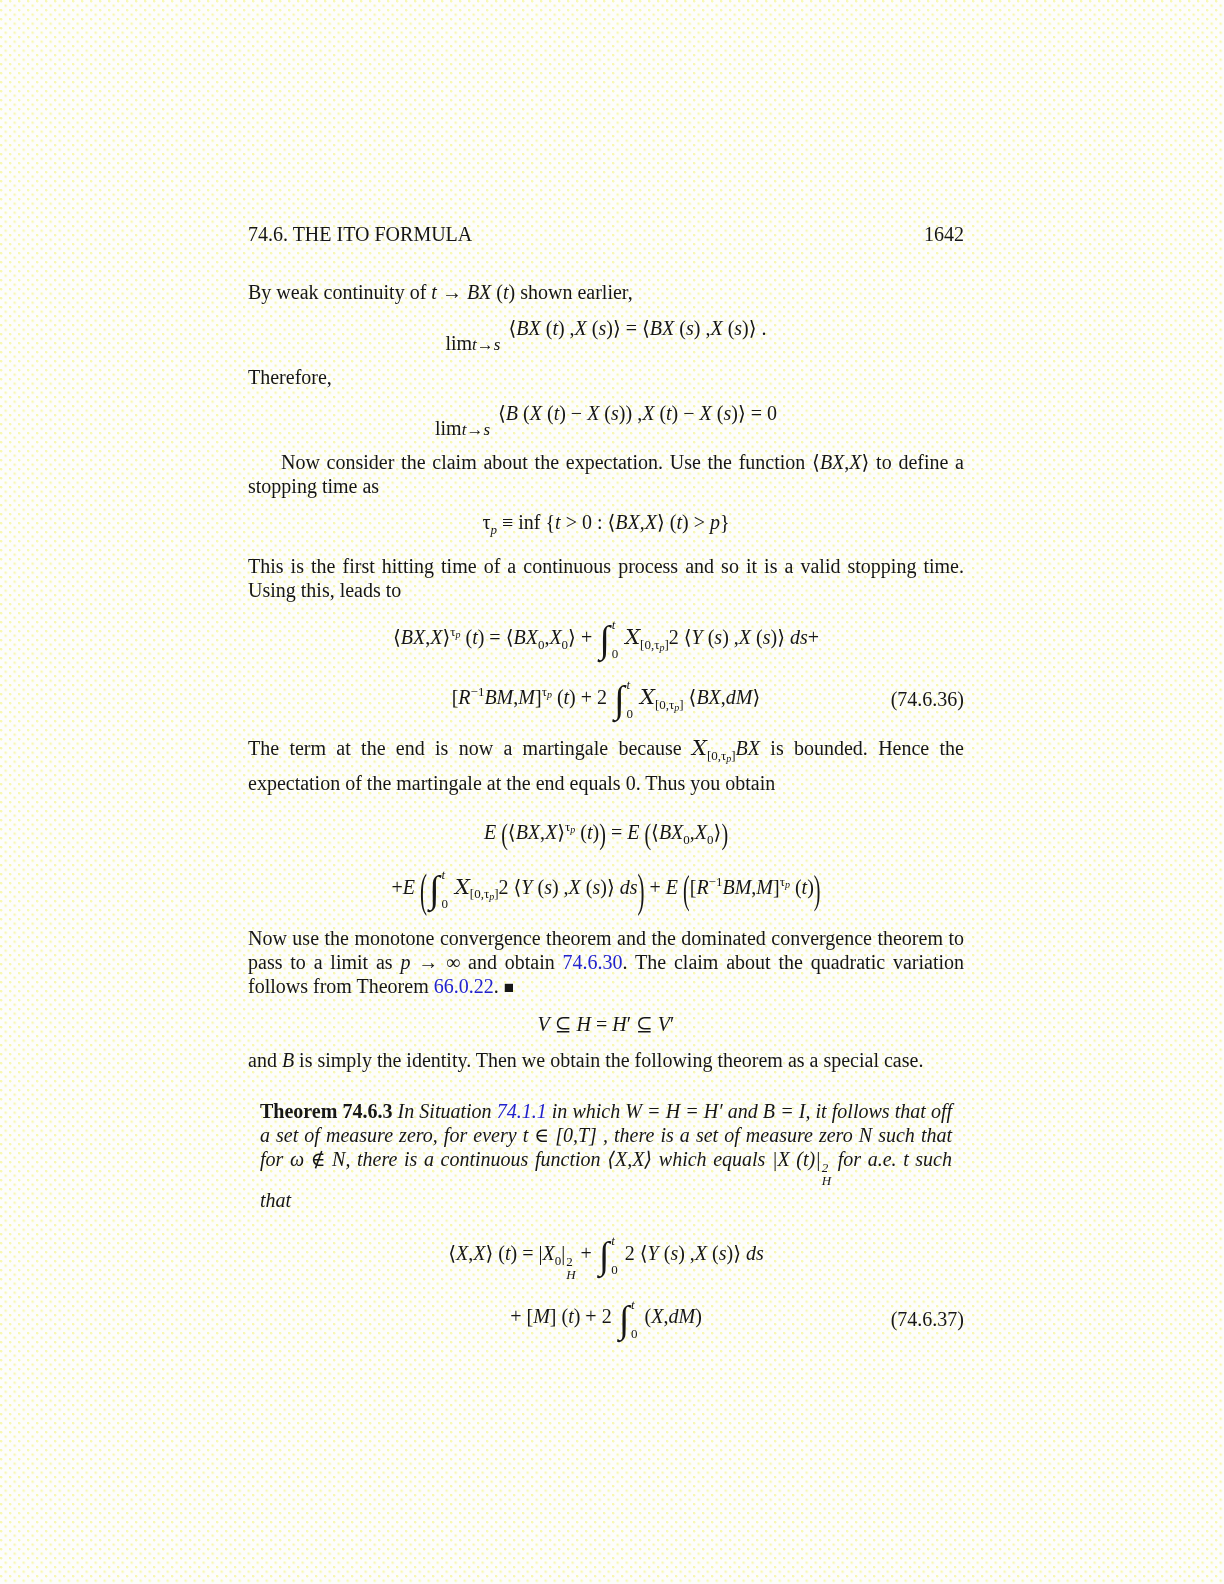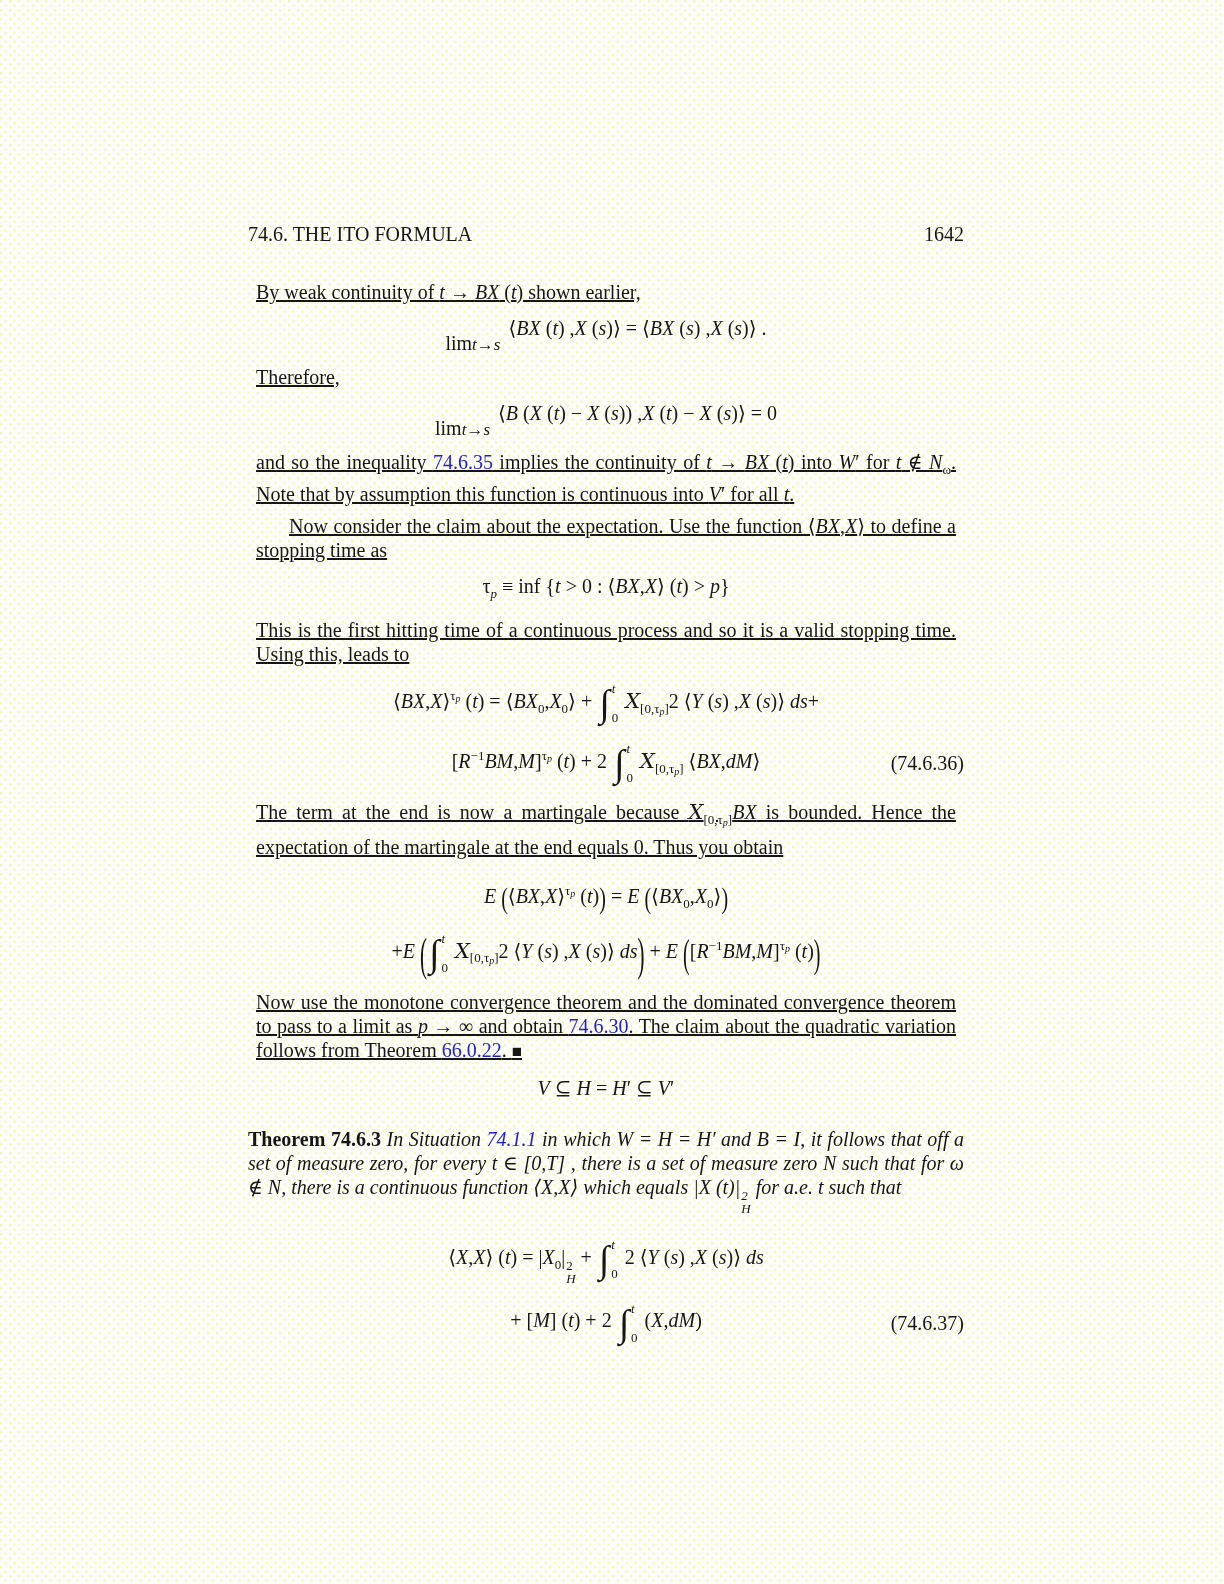--- a/index.html
+++ b/index.html
@@ -12,27 +12,27 @@
       radial-gradient(circle at 1.2px 1.2px, var(--dot, rgba(244,244,130,0.6)) 1.05px, transparent 1.6px),
       radial-gradient(circle at 1.2px 1.2px, var(--dot, rgba(244,244,130,0.6)) 1.05px, transparent 1.6px);
     background-size: 9px 9px;
     background-position: 0 0, 4.5px 4.5px;
   }
   .page { position: relative; width: 1224px; height: 1584px; }
   .content { position: absolute; left: 248px; top: 222px; width: 716px; font-size: 20px; line-height: 24px; }
 
   .header { display: flex; justify-content: space-between; margin-bottom: 34px; }
 
-  .p { margin: 8px; text-align: justify; text-decoration: underline; }
+  .p { margin: 0; text-align: justify; }
   .p.indent { text-indent: 33px; }
 
   .eqrow { position: relative; text-align: center; margin: 12px 0; }
   .eqrow.tallrow { margin: 14px 0; }
   .eqrow.mt20 { margin-top: 20px; }
-  .thm { margin: 0; margin-top: 27px; text-align: justify; font-style: italic; }
+  .thm { margin: 12px; margin-top: 27px; text-align: justify; font-style: italic; }
   .thm-head { font-style: normal; font-weight: bold; }
 
   a.ref, .ref { color: var(--link, #2222cc); text-decoration: none; cursor: pointer; }
 
   i { font-style: italic; }
   sup, sub { font-size: 13px; }
   .tp { font-size: 10px; font-style: italic; vertical-align: -2px; }
 
   .lim { display: inline-flex; align-items: center; line-height: 1; vertical-align: -15px; margin-right: 3px; }
   .lim .op { font-style: normal; }
@@ -76,21 +76,20 @@
           <span class="sb"><i>t</i>→<i>s</i></span>
         </span> ⟨<i>BX</i> (<i>t</i>) ,<i>X</i> (<i>s</i>)⟩ = ⟨<i>BX</i> (<i>s</i>) ,<i>X</i> (<i>s</i>)⟩ .</div>
 
     <p class="p">Therefore,</p>
 
     <div class="eqrow"><span class="lim">
           <span class="op">lim</span>
           <span class="sb"><i>t</i>→<i>s</i></span>
         </span> ⟨<i>B</i> (<i>X</i> (<i>t</i>) − <i>X</i> (<i>s</i>)) ,<i>X</i> (<i>t</i>) − <i>X</i> (<i>s</i>)⟩ = 0</div>
 
-    <p class="p">and so the inequality <a class="ref">74.6.35</a> implies the continuity of <i>t</i> → <i>BX</i> (<i>t</i>) into <i>W</i>′ for <i>t</i> ∉ <i>N</i><sub>ω</sub>. Note that by assumption this function is continuous into <i>V</i>′ for all <i>t</i>.</p>
 
     <p class="p indent">Now consider the claim about the expectation.  Use the function ⟨<i>BX</i>,<i>X</i>⟩ to define a stopping time as</p>
 
     <div class="eqrow">τ<sub><i>p</i></sub> ≡ inf {<i>t</i> &gt; 0 : ⟨<i>BX</i>,<i>X</i>⟩ (<i>t</i>) &gt; <i>p</i>}</div>
 
     <p class="p">This is the first hitting time of a continuous process and so it is a valid stopping time. Using this, leads to</p>
 
     <div class="eqrow tallrow">⟨<i>BX</i>,<i>X</i>⟩<sup>τ<span class="tp">p</span></sup> (<i>t</i>) = ⟨<i>BX</i><sub>0</sub>,<i>X</i><sub>0</sub>⟩ + <span class="int">
           <span class="isym">∫</span>
           <span class="ilim">
@@ -120,20 +119,21 @@
             <span class="iu"><i>t</i></span>
             <span class="il">0</span>
           </span>
         </span> <span class="chi">X</span><sub class="csub">[0,τ<span class="tp">p</span>]</sub>2 ⟨<i>Y</i> (<i>s</i>) ,<i>X</i> (<i>s</i>)⟩ <i>ds</i><span class="bp">)</span> + <i>E</i> <span class="mp2">(</span>[<i>R</i><sup>−1</sup><i>BM</i>,<i>M</i>]<sup>τ<span class="tp">p</span></sup> (<i>t</i>)<span class="mp2">)</span></div>
 
     <p class="p">Now use the monotone convergence theorem and the dominated convergence theorem to pass to a limit as <i>p</i> → ∞ and obtain <a class="ref">74.6.30</a>. The claim about the quadratic variation follows from Theorem <a class="ref">66.0.22</a>. <span class="qed">■</span></p>
 
 
     <div class="eqrow"><i>V</i> ⊆ <i>H</i> = <i>H</i>′ ⊆ <i>V</i>′</div>
 
+    <p class="p">and <i>B</i> is simply the identity. Then we obtain the following theorem as a special case.</p>
 
     <p class="thm"><span class="thm-head">Theorem 74.6.3</span>  In Situation <a class="ref">74.1.1</a> in which W = H = H′ and B = I, it follows that off a set of measure zero, for every t ∈ [0,T] , there is a set of measure zero N such that for ω ∉ N, there is a continuous function ⟨X,X⟩ which equals |X (t)|<span class="stk">
           <span>2</span>
           <span>H</span>
         </span> for a.e. t such that</p>
 
     <div class="eqrow tallrow mt20">⟨<i>X</i>,<i>X</i>⟩ (<i>t</i>) = |<i>X</i><sub>0</sub>|<span class="stk">
           <span>2</span>
           <span><i>H</i></span>
         </span> + <span class="int">

